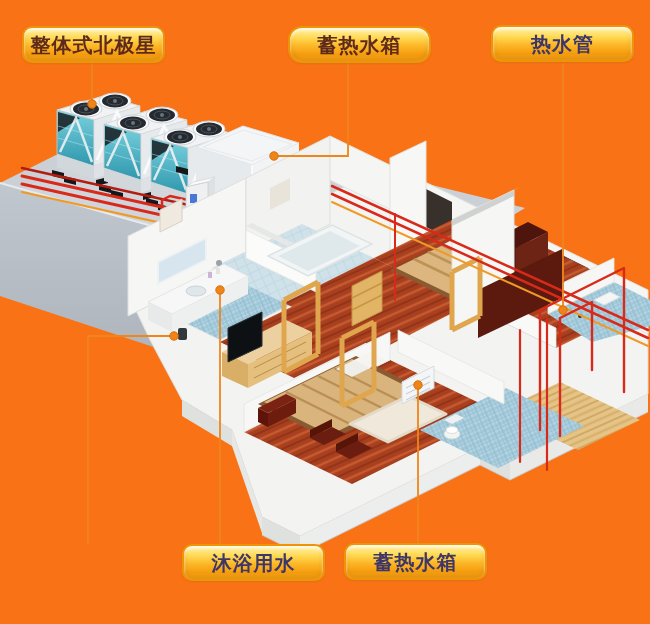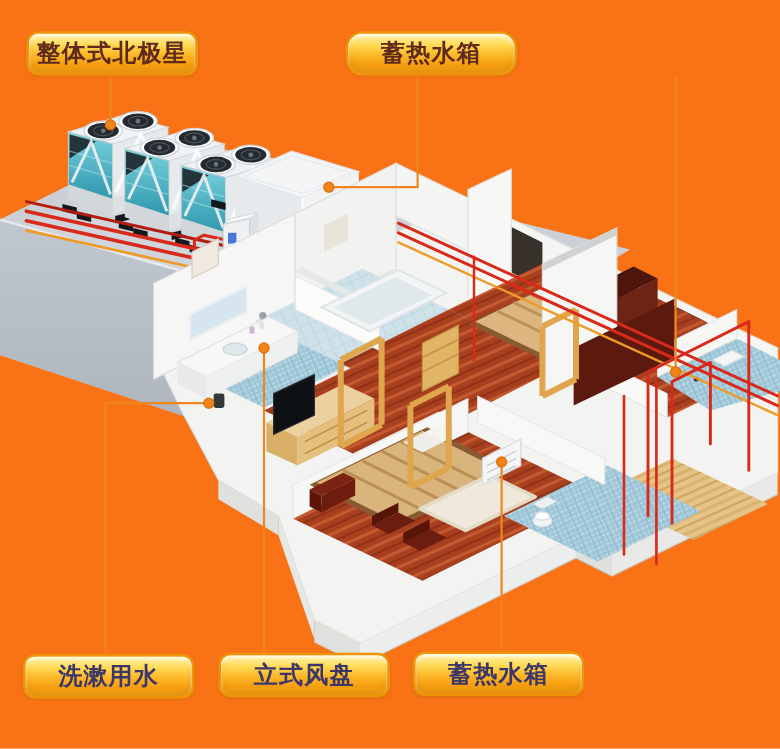--- a/index.html
+++ b/index.html
@@ -297,17 +297,17 @@
     <circle cx="274" cy="156" r="4.2"></circle>
     <circle cx="563" cy="310" r="4.2"></circle>
     <circle cx="174" cy="336" r="4.2"></circle>
     <circle cx="220" cy="290" r="4.2"></circle>
     <circle cx="418" cy="385" r="4.2"></circle>
   </g>
 </svg>
 
   <div class="label c1" id="lbl-unit">整体式北极星</div>
   <div class="label c1" id="lbl-tank">蓄热水箱</div>
-  <div class="label c2" id="lbl-wash">洗漱用水</div>
-  <div class="label c2" id="lbl-bath">立式风盘</div>
+  <div class="label c2" id="lbl-pipe">热水管</div>
+  <div class="label c2" id="lbl-bath">沐浴用水</div>
   <div class="label c2" id="lbl-fan">蓄热水箱</div>
 
 </div>
 
 </body></html>

